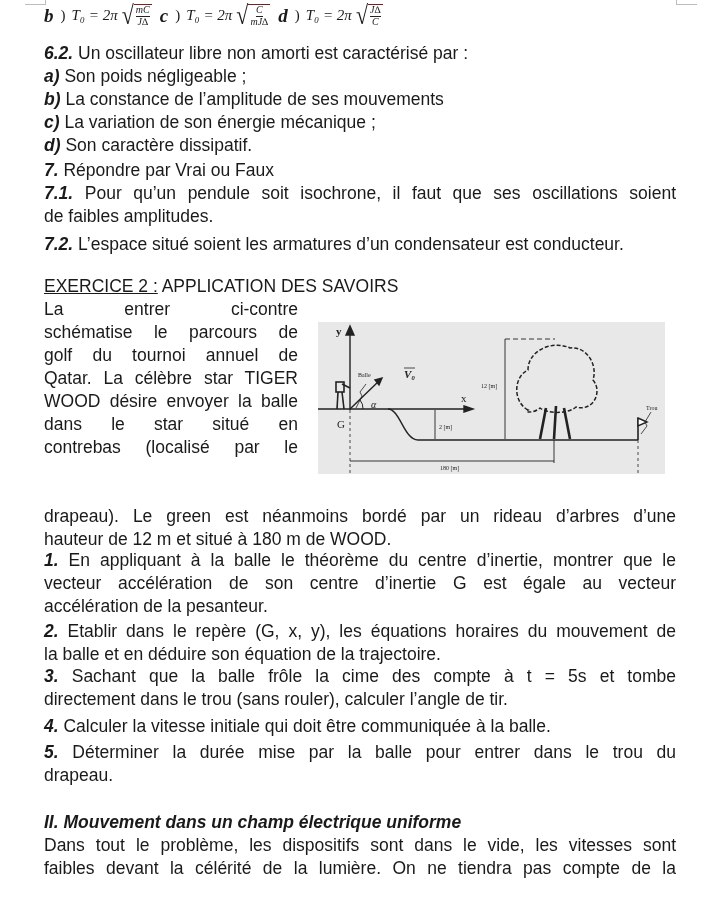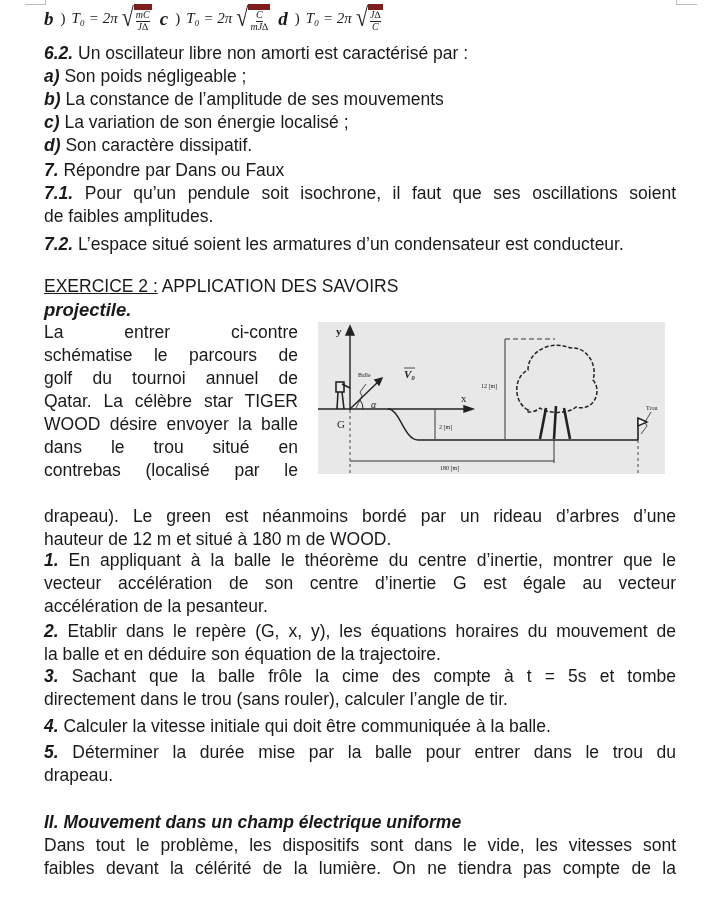--- a/index.html
+++ b/index.html
@@ -13,21 +13,21 @@
   .corner-right { left: 676px; border-left: 1px solid #bdbdbd; }
   .formula-line {
     position: absolute; left: 44px; top: 4px; font-family: "Liberation Serif", serif;
     font-style: italic; font-size: 15px; white-space: nowrap; display: flex; align-items: center;
   }
   .opt-letter { font-weight: bold; font-size: 19px; margin-right: 7px; }
   .paren { margin-right: 6px; font-style: normal; }
   .eq { margin-right: 4px; }
   .sqrt { display: inline-flex; align-items: center; margin-right: 8px; }
   .radic { font-style: normal; font-size: 22px; line-height: 20px; transform: scaleY(1.2); }
-  .frac { display: inline-flex; flex-direction: column; align-items: center; border-top: 6px solid #7f1d1d; font-size: 10px; line-height: 10px; padding: 0 2px; }
+  .frac { display: inline-flex; flex-direction: column; align-items: center; border-top: 1px solid #7f1d1d; font-size: 10px; line-height: 10px; padding: 0 2px; }
   .frac .num { border-bottom: 1px solid #222; padding-bottom: 1px; }
   .block { position: absolute; left: 44px; width: 632px; }
   .line { display: block; white-space: nowrap; }
   .just { text-align: justify; text-align-last: justify; white-space: normal; }
   .b { font-weight: bold; font-style: italic; }
   .u { text-decoration: underline; }
   .narrow { width: 254px; }
   .figure { position: absolute; left: 318px; top: 322px; width: 347px; height: 152px; background: #e8e8e8; }
   .figure svg { width: 100%; height: 100%; display: block; }
   .fig-label { font-family: "Liberation Serif", serif; }
@@ -74,43 +74,42 @@
           <span>C</span>
         </span>
       </span>
   </span>
 </div>
 
 <div class="block" style="top:42px;">
   <span class="line"><span class="b">6.2.</span><span> Un oscillateur libre non amorti est caractérisé par :</span></span>
   <span class="line"><span class="b">a)</span><span> Son poids négligeable ;</span></span>
   <span class="line"><span class="b">b)</span><span> La constance de l’amplitude de ses mouvements</span></span>
-  <span class="line"><span class="b">c)</span><span> La variation de son énergie localisé ;</span></span>
+  <span class="line"><span class="b">c)</span><span> La variation de son énergie mécanique ;</span></span>
   <span class="line"><span class="b">d)</span><span> Son caractère dissipatif.</span></span>
 </div>
 
 <div class="block" style="top:159px;">
-  <span class="line"><span class="b">7.</span><span> Répondre par Dans ou Faux</span></span>
+  <span class="line"><span class="b">7.</span><span> Répondre par Vrai ou Faux</span></span>
   <span class="line just"><span class="b">7.1.</span><span> Pour qu’un pendule soit isochrone, il faut que ses oscillations soient</span></span>
   <span class="line">de faibles amplitudes.</span>
   <span class="line" style="margin-top:5px;"><span class="b">7.2.</span><span> L’espace situé soient les armatures d’un condensateur est conducteur.</span></span>
 </div>
 
 <div class="block" style="top:275px;">
   <span class="line"><span class="u">EXERCICE 2 :</span><span> APPLICATION DES SAVOIRS</span></span>
 </div>
 
 <div class="block narrow" style="top:298px;">
-  <span class="line b" style="font-size:18.5px;">projectile.</span>
   <span class="line just">La entrer ci-contre</span>
   <span class="line just">schématise le parcours de</span>
   <span class="line just">golf du tournoi annuel de</span>
   <span class="line just">Qatar. La célèbre star TIGER</span>
   <span class="line just">WOOD désire envoyer la balle</span>
-  <span class="line just">dans le trou situé en</span>
+  <span class="line just">dans le star situé en</span>
   <span class="line just">contrebas (localisé par le</span>
 </div>
 
 <div class="figure">
   <svg viewBox="0 0 347 152">
     <g stroke="#222" fill="none" stroke-width="1.4">
 
       <line x1="32" y1="88" x2="32" y2="9"></line>
       <polygon points="28,13 32,4 36,13" fill="#222"></polygon>
 

